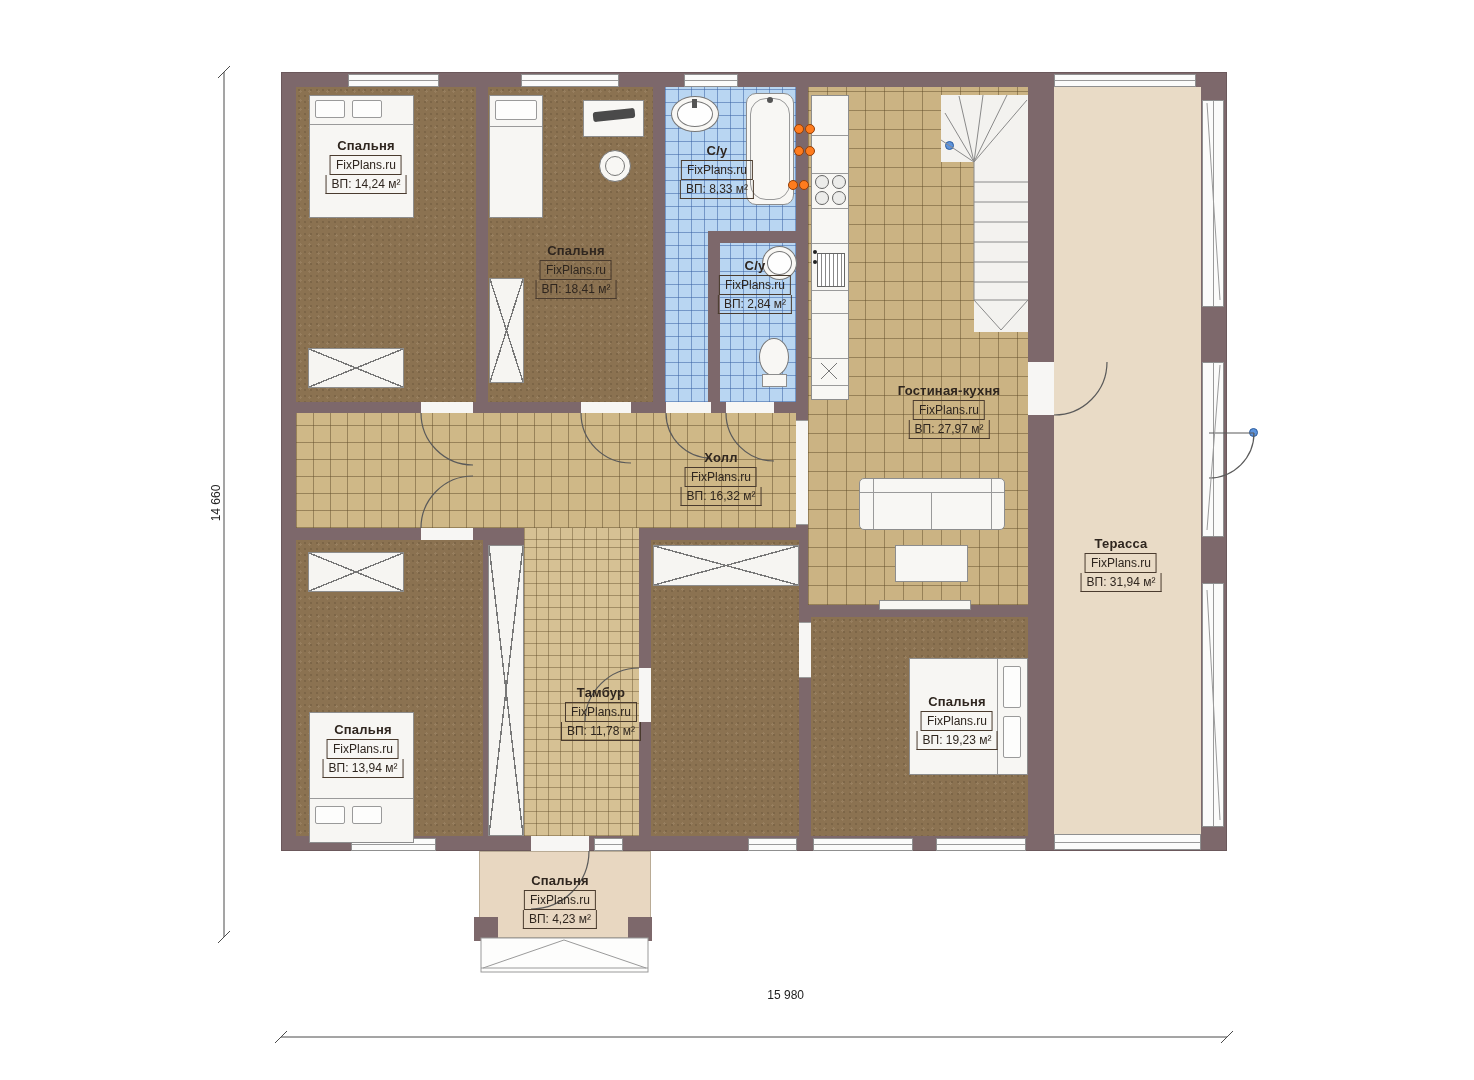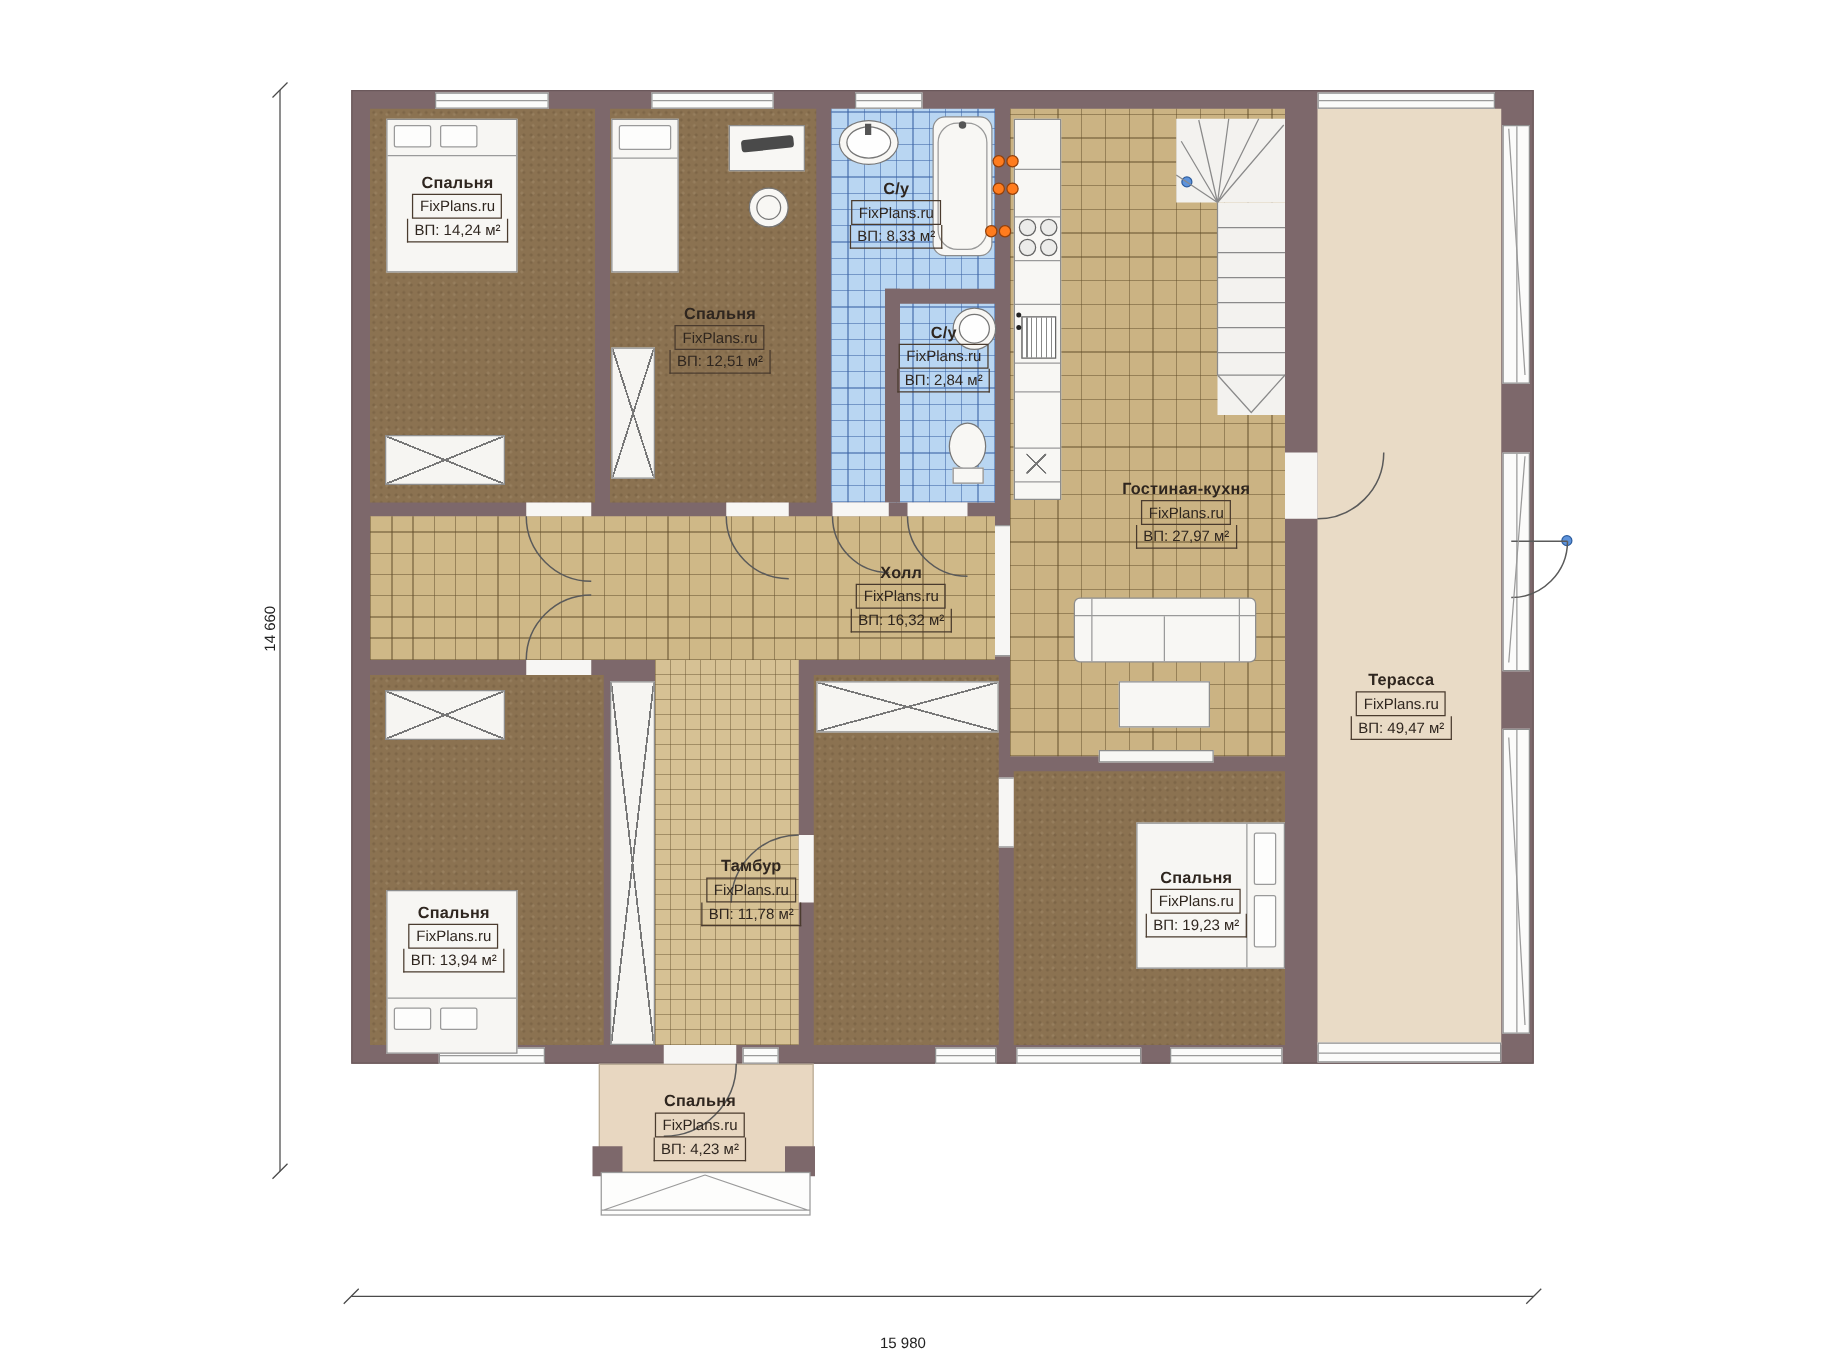--- a/index.html
+++ b/index.html
@@ -232,21 +232,21 @@
   </svg>
 
   <div class="label" style="left:355px;top:138px">
     <div class="rname">Спальня</div>
     <div class="box">FixPlans.ru</div>
     <div class="box area">ВП: 14,24 м²</div>
   </div>
   <div class="label" style="left:565px;top:243px">
     <div class="rname">Спальня</div>
     <div class="box">FixPlans.ru</div>
-    <div class="box area">ВП: 12,51 м²</div>
+    <div class="box area">ВП: 18,41 м²</div>
   </div>
   <div class="label" style="left:706px;top:143px">
     <div class="rname">С/у</div>
     <div class="box">FixPlans.ru</div>
     <div class="box area">ВП: 8,33 м²</div>
   </div>
   <div class="label" style="left:744px;top:258px">
     <div class="rname">С/у</div>
     <div class="box">FixPlans.ru</div>
     <div class="box area">ВП: 2,84 м²</div>
@@ -257,21 +257,21 @@
     <div class="box area">ВП: 27,97 м²</div>
   </div>
   <div class="label" style="left:710px;top:450px">
     <div class="rname">Холл</div>
     <div class="box">FixPlans.ru</div>
     <div class="box area">ВП: 16,32 м²</div>
   </div>
   <div class="label" style="left:1110px;top:536px">
     <div class="rname">Терасса</div>
     <div class="box">FixPlans.ru</div>
-    <div class="box area">ВП: 49,47 м²</div>
+    <div class="box area">ВП: 31,94 м²</div>
   </div>
   <div class="label" style="left:352px;top:722px">
     <div class="rname">Спальня</div>
     <div class="box">FixPlans.ru</div>
     <div class="box area">ВП: 13,94 м²</div>
   </div>
   <div class="label" style="left:590px;top:685px">
     <div class="rname">Тамбур</div>
     <div class="box">FixPlans.ru</div>
     <div class="box area">ВП: 11,78 м²</div>
@@ -281,15 +281,15 @@
     <div class="box">FixPlans.ru</div>
     <div class="box area">ВП: 19,23 м²</div>
   </div>
   <div class="label" style="left:549px;top:873px">
     <div class="rname">Спальня</div>
     <div class="box">FixPlans.ru</div>
     <div class="box area">ВП: 4,23 м²</div>
   </div>
 
   <div class="dimtext" style="left:175px;top:496px;width:60px;text-align:center;transform:rotate(-90deg)">14 660</div>
-  <div class="dimtext" style="left:693px;top:1067px;width:100px;text-align:left">15 980</div>
+  <div class="dimtext" style="left:693px;top:988px;width:100px;text-align:right">15 980</div>
 
 </div>
 
 </body></html>

